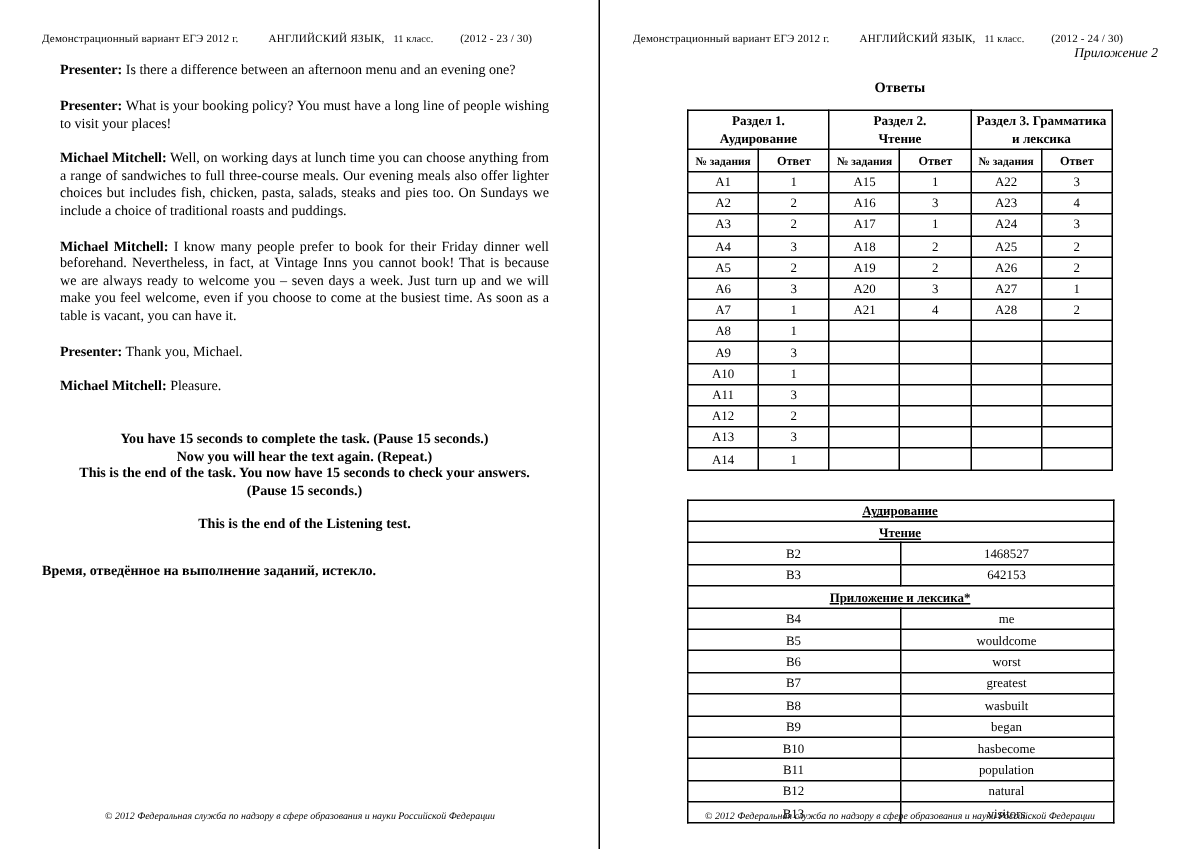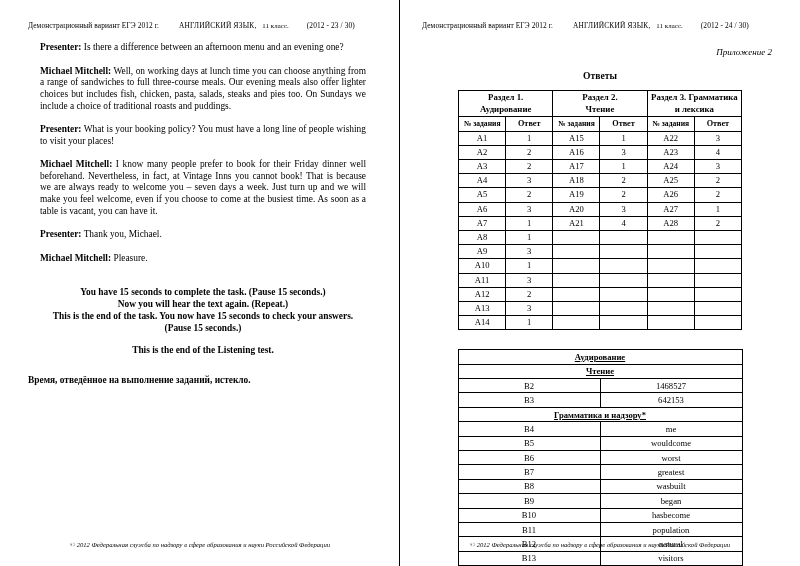--- a/index.html
+++ b/index.html
@@ -48,21 +48,21 @@
   .runhead .seg { display: inline; }
   .runhead .gap-a { display: inline-block; width: 16px; }
   .runhead .gap-b { display: inline-block; width: 14px; }
   .runhead .subject { letter-spacing: 0.2px; }
   .runhead .grade { font-size: 6.8px; }
 
   .appendix {
     text-align: right;
     font-style: italic;
     font-size: 9px;
-    margin-top: 17px;
+    margin-top: 0;
     padding-right: 6px;
   }
 
   
   .script {
     margin-top: 12px;
     font-size: 9.4px;
     line-height: 11.6px;
     text-align: justify;
   }
@@ -177,24 +177,24 @@
       <span class="seg grade">11 класс.</span>
       <span class="gap-b"></span>
       <span class="seg">(2012 - 23 / 30)</span>
     </div>
 
     <div class="script">
       <p>
         <span class="spk">Presenter:</span><span> Is there a difference between an afternoon menu and an evening one?</span>
       </p>
       <p>
+        <span class="spk">Presenter:</span><span> What is your booking policy? You must have a long line of people wishing to visit your places!</span>
+      </p>
+      <p>
         <span class="spk">Michael Mitchell:</span><span> Well, on working days at lunch time you can choose anything from a range of sandwiches to full three-course meals. Our evening meals also offer lighter choices but includes fish, chicken, pasta, salads, steaks and pies too. On Sundays we include a choice of traditional roasts and puddings.</span>
-      </p>
-      <p>
-        <span class="spk">Presenter:</span><span> What is your booking policy? You must have a long line of people wishing to visit your places!</span>
       </p>
       <p>
         <span class="spk">Michael Mitchell:</span><span> I know many people prefer to book for their Friday dinner well beforehand. Nevertheless, in fact, at Vintage Inns you cannot book! That is because we are always ready to welcome you – seven days a week. Just turn up and we will make you feel welcome, even if you choose to come at the busiest time. As soon as a table is vacant, you can have it.</span>
       </p>
       <p>
         <span class="spk">Presenter:</span><span> Thank you, Michael.</span>
       </p>
       <p>
         <span class="spk">Michael Mitchell:</span><span> Pleasure.</span>
       </p>
@@ -387,21 +387,21 @@
         </tr>
         <tr>
           <td class="bnum">B2</td>
           <td>1468527</td>
         </tr>
         <tr>
           <td class="bnum">B3</td>
           <td>642153</td>
         </tr>
         <tr>
-          <td class="sect" colspan="2">Грамматика и надзору*</td>
+          <td class="sect" colspan="2">Приложение и лексика*</td>
         </tr>
         <tr>
           <td class="bnum">B4</td>
           <td>me</td>
         </tr>
         <tr>
           <td class="bnum">B5</td>
           <td>wouldcome</td>
         </tr>
         <tr>

